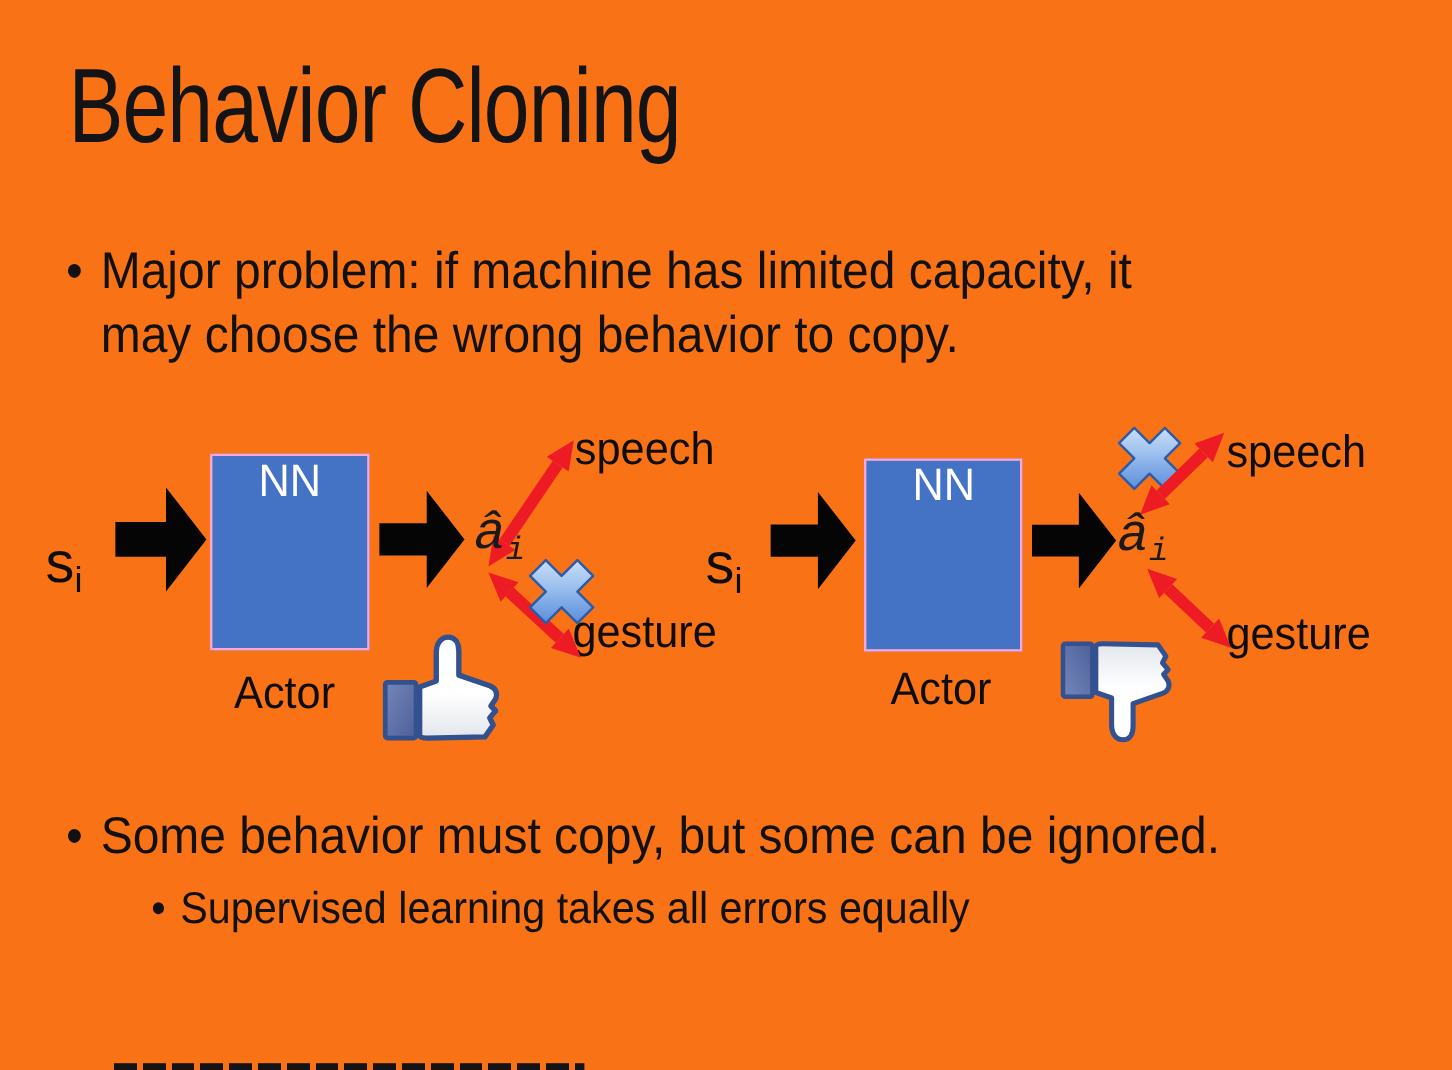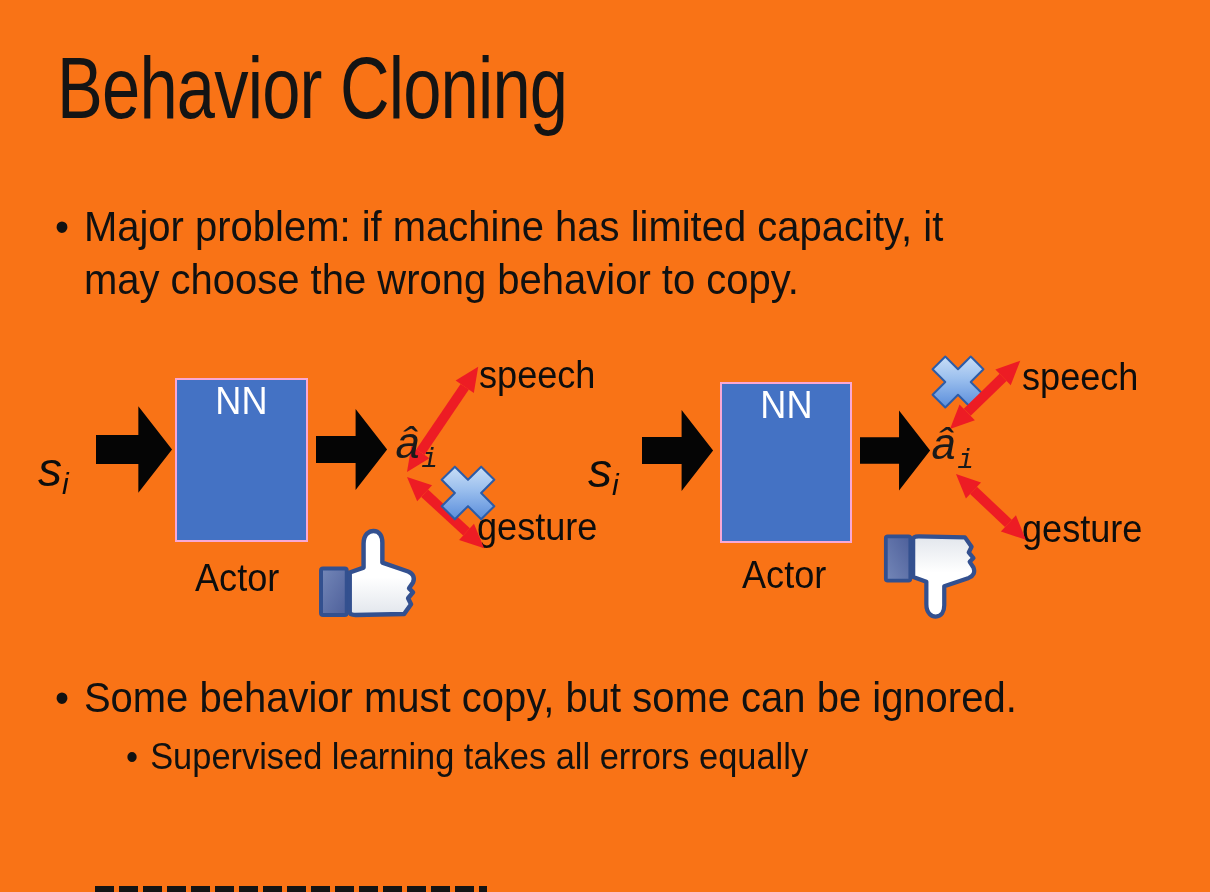--- a/index.html
+++ b/index.html
@@ -19,21 +19,21 @@
     white-space:nowrap;color:#141414;line-height:1;
   }
   
   .bullet-row{position:absolute;display:flex;align-items:flex-start;white-space:nowrap;}
   .bullet-glyph{flex:0 0 auto;margin-right:16px;line-height:52px;}
   .b1{left:55px;top:200px;font-size:43px;line-height:52.5px;transform:scaleX(0.93);transform-origin:left top;}
   .b2{left:55px;top:671px;font-size:43px;line-height:52px;transform:scaleX(0.93);transform-origin:left top;}
   .bsub{left:126px;top:734px;font-size:37px;line-height:46px;transform:scaleX(0.93);transform-origin:left top;}
   .bsub .bullet-glyph{line-height:46px;margin-right:13px;}
   .lbl{position:absolute;font-size:38px;line-height:1.16;white-space:nowrap;transform:scaleX(0.95);transform-origin:left top;color:#0d0d0d;}
-  .state-lbl{font-size:48px;transform:none;font-style:italic;}
+  .state-lbl{font-size:48px;transform:none;}
   .state-lbl sub{font-size:30px;line-height:0;vertical-align:-8px;}
   .ahat{position:absolute;font-family:Liberation Mono, monospace;font-style:italic;font-size:44px;line-height:1;white-space:nowrap;color:#1a1a1a;}
   .ahat sub{font-size:27px;line-height:0;vertical-align:-9px;}
   .nn-box{
     position:absolute;display:flex;align-items:flex-start;justify-content:center;
     background:#4472C4;border:2px solid #f9a8d4;box-sizing:border-box;
   }
   .nn-box span{color:#fff;font-size:38px;transform:scaleX(0.95);}
   .blk-arrow{position:absolute;}
   .blk-arrow svg{display:block;}

